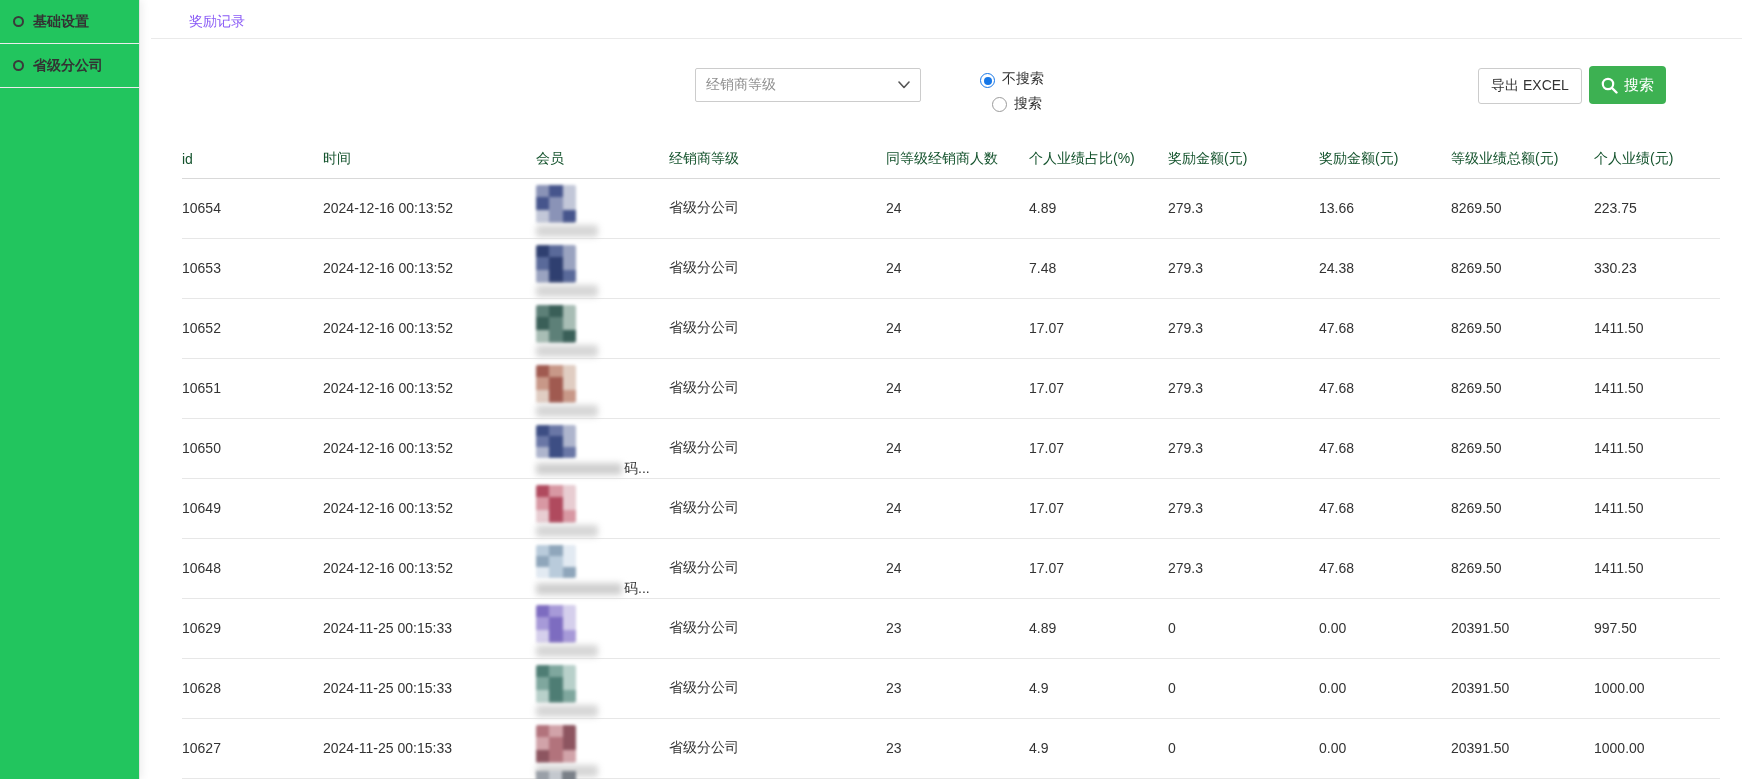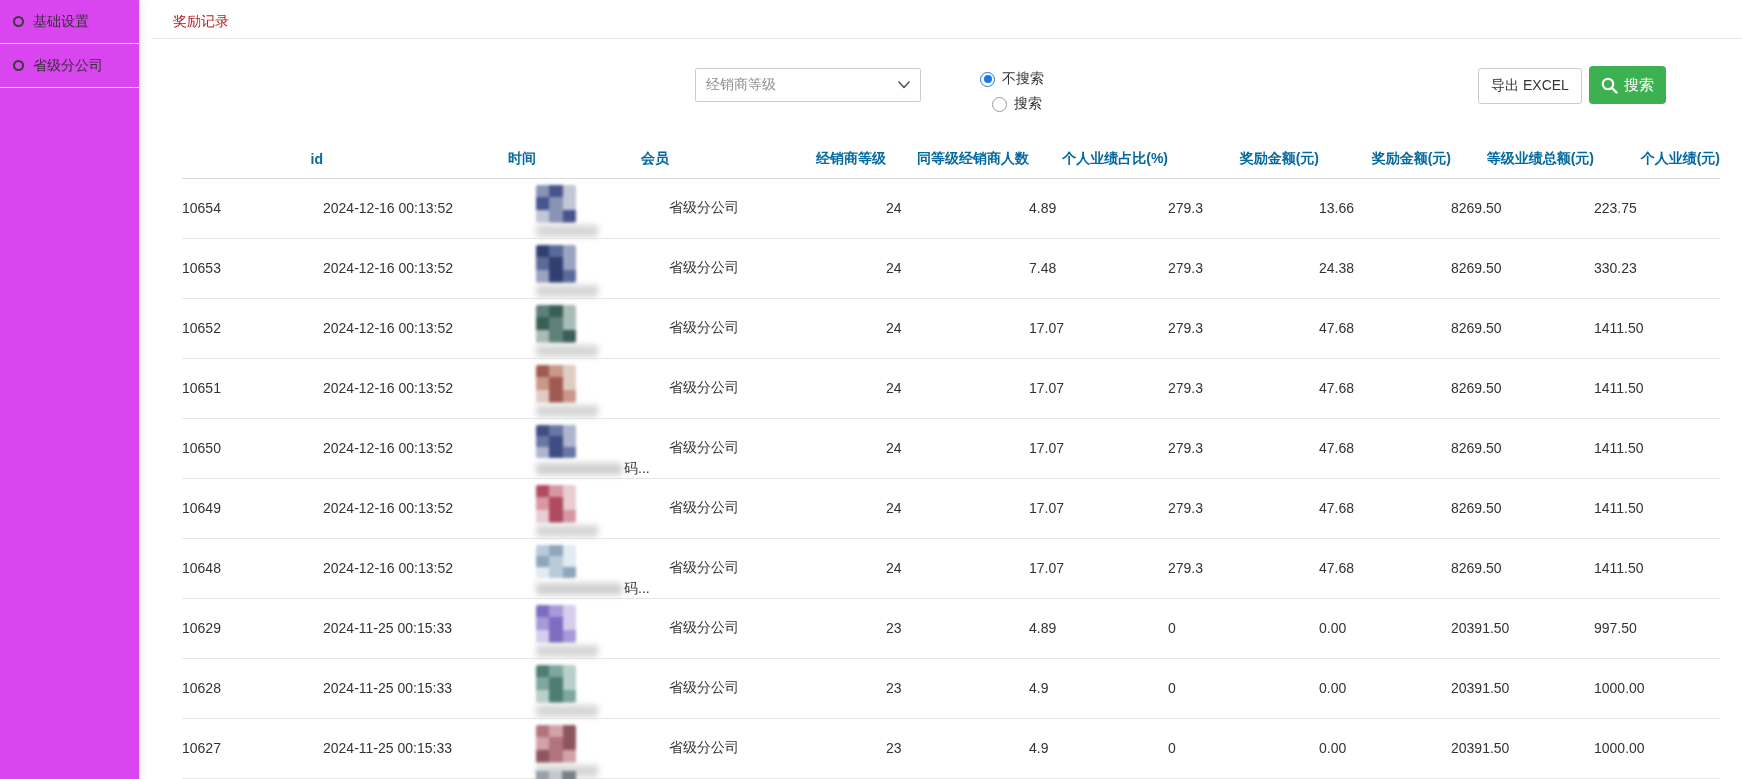--- a/index.html
+++ b/index.html
@@ -1,67 +1,67 @@
 <!DOCTYPE html>
 <html><head>
 <meta charset="utf-8">
 <style>
   * { margin:0; padding:0; box-sizing:border-box; }
   html,body { width:1742px; height:779px; background:#fff; font-family:"Liberation Sans","DejaVu Sans",sans-serif; }
   #page { position:relative; width:1742px; height:779px; overflow:hidden; background:#fff; }
 
   
-  .sidebar { position:absolute; left:0; top:0; width:140px; height:779px; background:#d946ef;
-             border-right:1px solid #e3e3e3; box-shadow:2px 0 8px rgba(0,0,0,0.07); z-index:5; }
+  .sidebar { position:absolute; left:0; top:0; width:140px; height:779px; background:#22c55e;
+             border-right:1px solid #e3e3e3; box-shadow:2px 0 8px rgba(0,0,0,0.07); z-index:5;font-weight:bold; }
   .side-item { height:44px; display:flex; align-items:center; gap:9px; padding-left:13px;
                border-bottom:1px solid #ececec; cursor:pointer; }
   .side-dot { width:11px; height:11px; border:2px solid #3a3a3a; border-radius:50%; flex:0 0 auto; }
   .side-label { font-size:14px; color:#333; white-space:nowrap; }
 
   
   .main { position:absolute; left:141px; top:0; width:1601px; height:779px; background:#fff; }
-  .page-title { position:absolute; left:32px; top:13px; font-size:14px; color:#b91c1c; }
+  .page-title { position:absolute; left:48px; top:13px; font-size:14px; color:#8b5cf6; }
   .title-rule { position:absolute; left:10px; top:38px; width:1591px; height:1px; background:#eaeaea; }
 
   
   .flt-input { position:absolute; top:68px; height:34px; border:1px solid #ccc; border-radius:2px;
                font-size:14px; color:#333; padding:0 10px; outline:none; background:#fff;
                font-family:"Liberation Sans",sans-serif; }
   .flt-input::placeholder { color:#a9a9a9; }
   #f-reward { left:185px; width:220px; }
   #f-member { left:430px; width:235px; }
   .flt-select { position:absolute; left:695px; top:68px; width:226px; height:34px; border:1px solid #ccc;
                 border-radius:2px; background:#fff; display:flex; align-items:center;
                 justify-content:space-between; padding:0 10px; cursor:pointer; }
   .flt-select .sel-text { font-size:14px; color:#8f8f8f; }
 
   .radio-row { position:absolute; display:flex; align-items:center; gap:7px; cursor:pointer; }
-  #radio-no { left:980px; top:70px; }
+  #radio-no { left:980px; top:70px;align-items:flex-end; }
   #radio-yes { left:992px; top:95px; }
   .radio-circle { width:15px; height:15px; border-radius:50%; border:1px solid #9b9b9b; background:#fff;
                   display:flex; align-items:center; justify-content:center; }
   .radio-circle.checked { border:1px solid #1677e8; }
   .radio-circle.checked::after { content:""; width:8px; height:8px; border-radius:50%; background:#1677e8; }
   .radio-label { font-size:14px; color:#333; }
 
   .date-btn { position:absolute; left:1089px; top:66px; height:38px; padding:0 14px; border:none;
               border-radius:4px; color:#fff; font-size:15px; font-weight:bold; display:flex;
               align-items:center; gap:9px; cursor:pointer; font-family:"Liberation Sans",sans-serif; }
   .export-btn { position:absolute; left:1478px; top:68px; width:104px; height:36px; background:#fff;
                 border:1px solid #ccc; border-radius:3px; font-size:14px; color:#333; cursor:pointer;
                 font-family:"Liberation Sans",sans-serif; }
   .search-btn { position:absolute; left:1589px; top:66px; width:77px; height:38px; border:none;
                 border-radius:4px; color:#fff; font-size:15px; display:flex; align-items:center;
                 justify-content:center; gap:6px; cursor:pointer; font-family:"Liberation Sans",sans-serif; }
 
   
   table.grid { position:absolute; left:182px; top:140px; width:1538px; border-collapse:collapse;
                table-layout:fixed; }
-  table.grid th { height:38px; text-align:right; vertical-align:middle; font-weight:bold;
-                  font-size:14px; color:#0369a1; border-bottom:1px solid #d9d9d9; padding:0; }
+  table.grid th { height:38px; text-align:left; vertical-align:middle; font-weight:normal;
+                  font-size:14px; color:#14532d; border-bottom:1px solid #d9d9d9; padding:0; }
   table.grid td { height:59px; font-size:14px; color:#333; vertical-align:middle;
                   border-bottom:1px solid #e7e7e7; padding:0; }
   .member-box { display:flex; flex-direction:column; justify-content:flex-start; padding-top:6px; height:59px; }
   .avatar { width:40px; height:38px; display:grid; grid-template-columns:repeat(3,1fr);
             grid-template-rows:repeat(3,1fr); filter:blur(1.6px); border-radius:2px; overflow:hidden; }
   .member-line { display:flex; align-items:center; margin-top:2px; gap:2px; }
   .blur-bar { display:inline-block; height:12px; width:62px; background:#d6d6d6; filter:blur(3px);
               border-radius:2px; }
   tr:nth-child(5) .blur-bar, tr:nth-child(7) .blur-bar { width:86px; background:#cfcfcf; }
   .member-extra { font-size:14px; color:#333; white-space:nowrap; }

